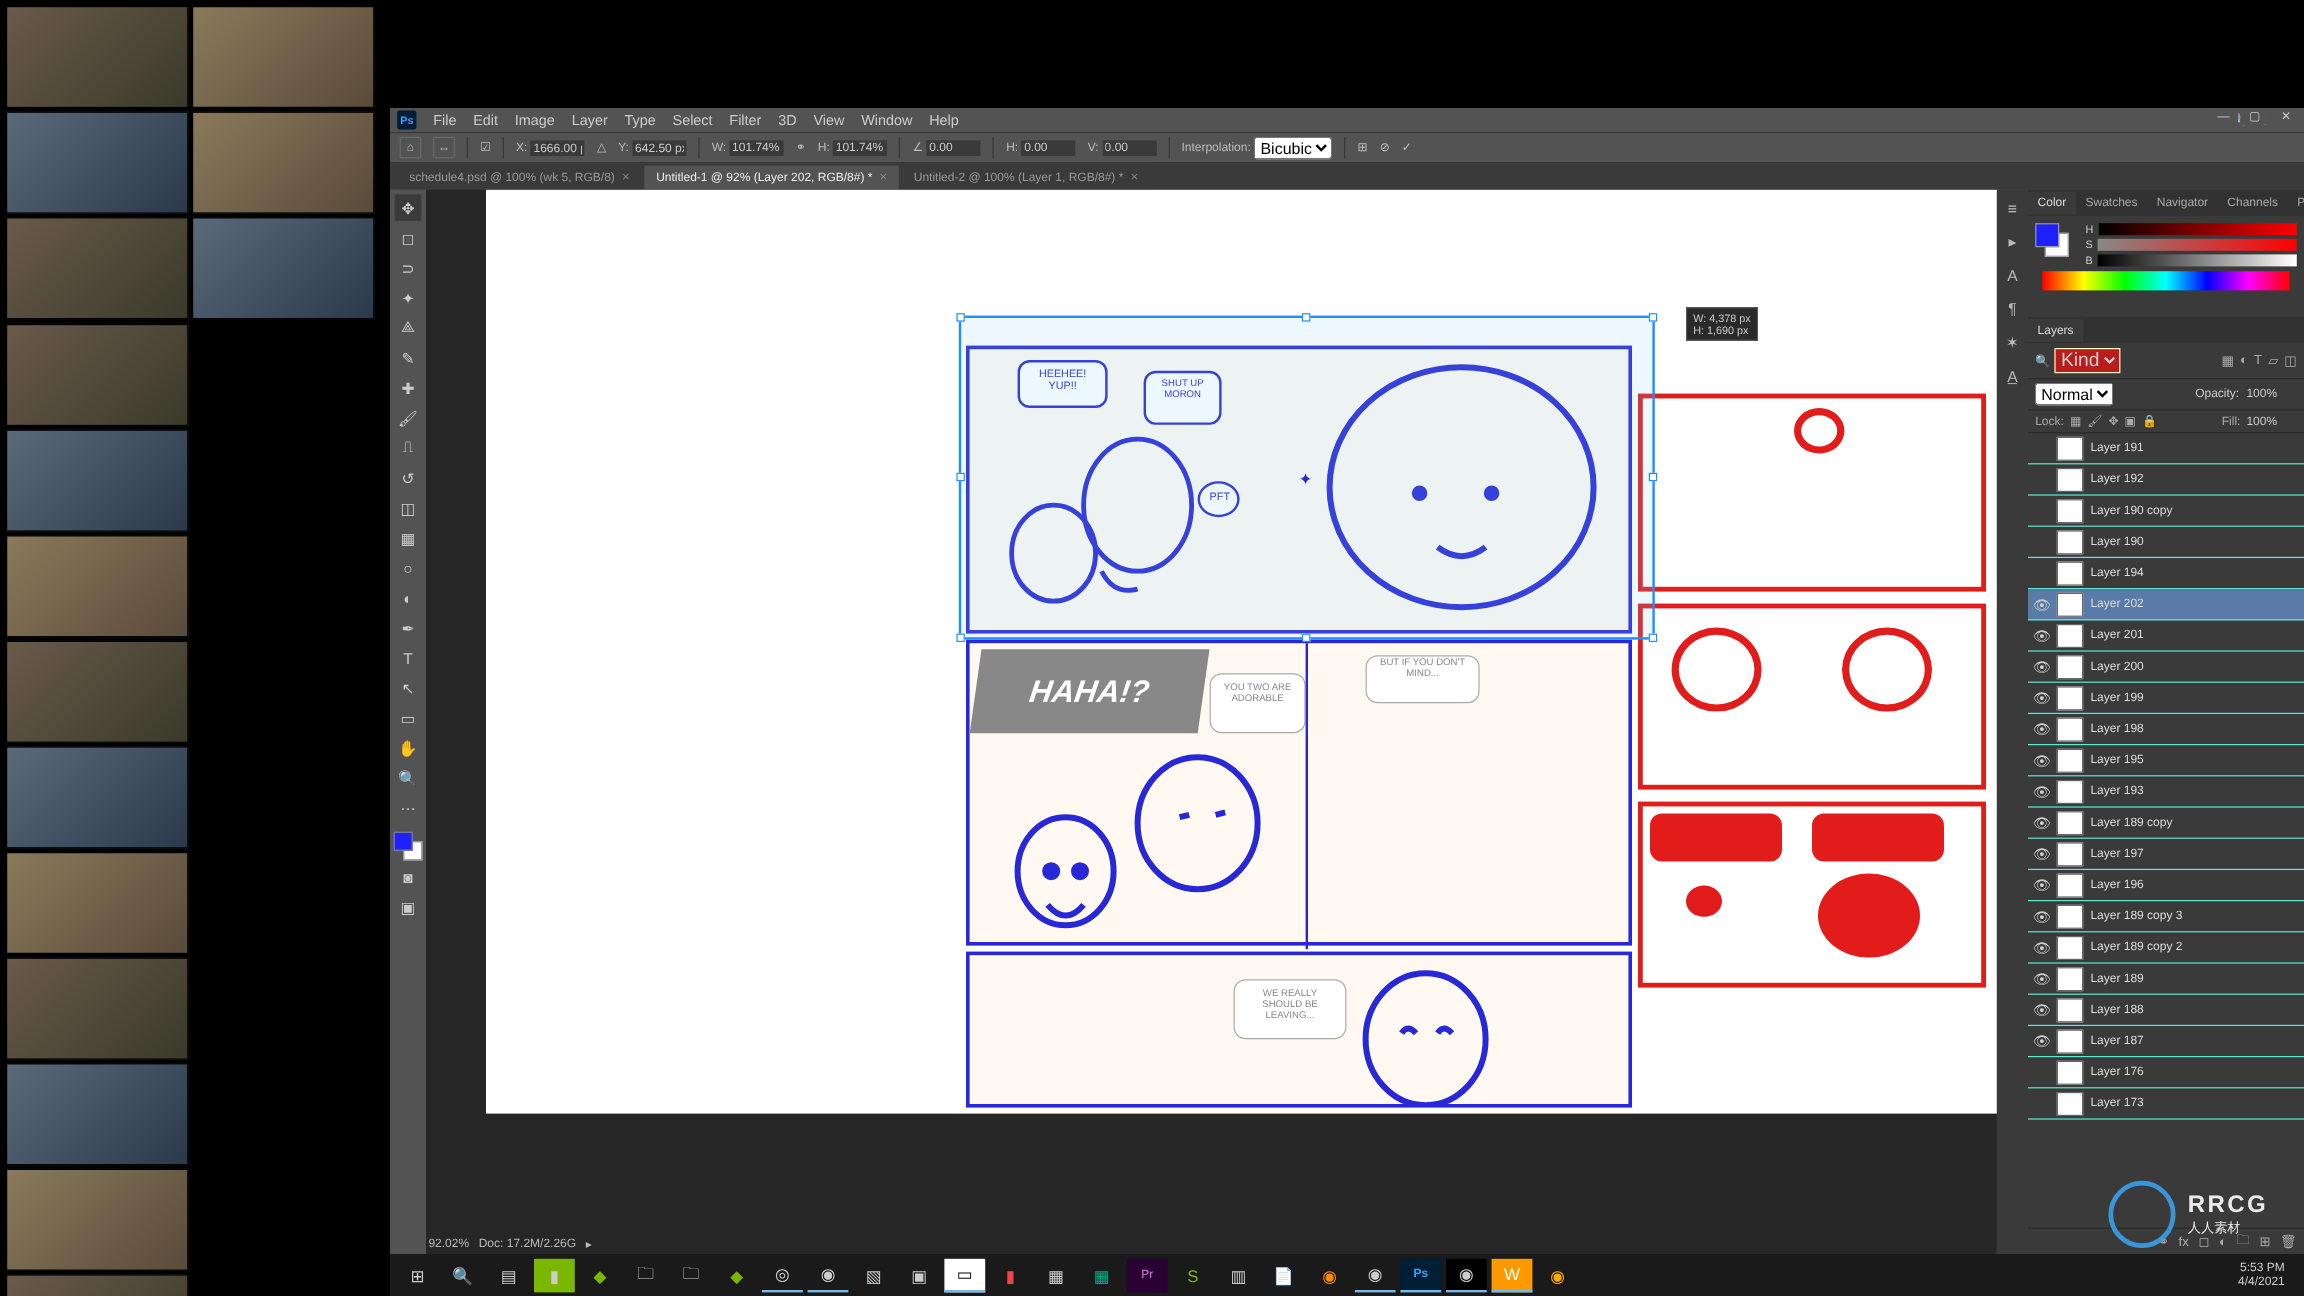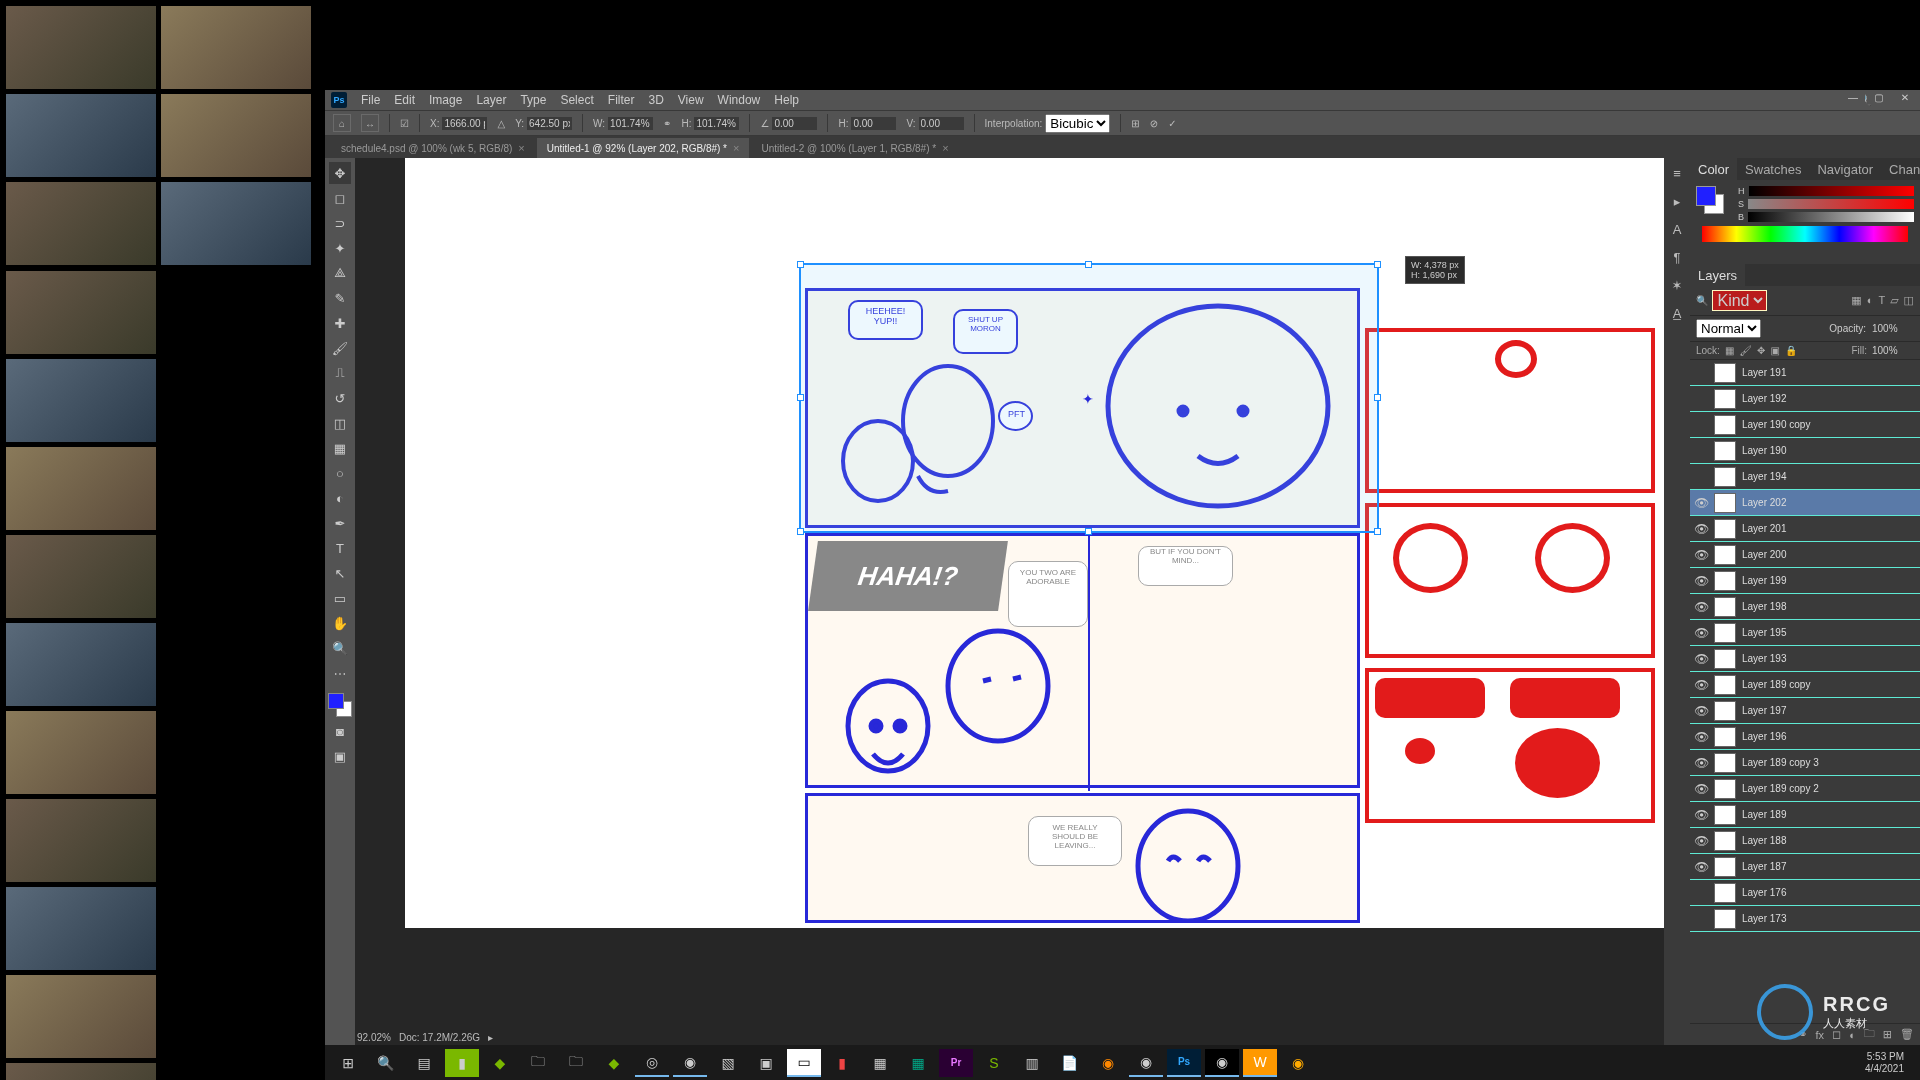--- a/index.html
+++ b/index.html
@@ -48,21 +48,21 @@
 .red-panel{position:absolute;border:4px solid #e21b1b}
 .red-circle{position:absolute;border:6px solid #e21b1b;border-radius:50%}
 .red-bubble{position:absolute;background:#e21b1b;border-radius:10px}
 
 
 .ps-right-strip{width:26px;background:#3a3a3a;display:flex;flex-direction:column;align-items:center;padding:6px 0;gap:10px}
 .ps-right-strip div{width:18px;height:18px;color:#bbb;display:flex;align-items:center;justify-content:center;font-size:13px}
 
 
 .ps-right{width:230px;background:#3a3a3a;display:flex;flex-direction:column}
-.panel-tabs{display:flex;height:22px;background:#323232;font-size:13px;color:#aaa;align-items:center}
+.panel-tabs{display:flex;height:22px;background:#323232;font-size:10px;color:#aaa;align-items:center}
 .panel-tab{padding:4px 8px}
 .panel-tab.active{background:#3a3a3a;color:#ddd}
 .color-panel{height:84px;padding:6px;position:relative}
 .color-big-swatch{width:28px;height:28px;position:absolute;left:6px;top:6px}
 .color-big-swatch .fg{width:20px;height:20px;background:#2020ff;border:1px solid #999;position:absolute}
 .color-big-swatch .bg{width:20px;height:20px;background:#fff;border:1px solid #999;position:absolute;right:0;bottom:0}
 .color-sliders{margin-left:42px}
 .color-slider{display:flex;align-items:center;gap:4px;margin-bottom:3px;font-size:9px}
 .color-slider .track{flex:1;height:10px;background:linear-gradient(90deg,#000,#f00)}
 .color-slider.s .track{background:linear-gradient(90deg,#888,#f00)}
@@ -280,21 +280,21 @@
               <g fill="none" stroke="#2828d8" stroke-width="5">
                 <ellipse cx="150" cy="110" rx="110" ry="100"></ellipse>
                 <circle cx="115" cy="115" r="4" fill="#2828d8"></circle>
                 <circle cx="175" cy="115" r="4" fill="#2828d8"></circle>
                 <path d="M130 160 q20 15 40 0"></path>
               </g>
             </svg>
         </div>
         <div style="position:absolute;left:400px;top:375px;width:555px;height:255px;border:3px solid #2828d8;background:rgba(255,240,220,.4)">
           <div style="position:absolute;left:5px;top:5px;width:190px;height:70px;background:#888;color:#fff;font-size:26px;font-weight:bold;font-style:italic;display:flex;align-items:center;justify-content:center;transform:skewX(-8deg)">HAHA!?</div>
-          <div style="position:absolute;left:200px;top:25px;width:80px;height:66px;background:#fff;border:1px solid #aaa;border-radius:10px;font-size:8px;color:#888;text-align:center;padding:6px">YOU TWO ARE ADORABLE</div>
+          <div style="position:absolute;left:200px;top:25px;width:80px;height:50px;background:#fff;border:1px solid #aaa;border-radius:10px;font-size:8px;color:#888;text-align:center;padding:6px">YOU TWO ARE ADORABLE</div>
           <div style="position:absolute;left:330px;top:10px;width:95px;height:40px;background:#fff;border:1px solid #aaa;border-radius:10px;font-size:8px;color:#888;text-align:center;padding:0">BUT IF YOU DON'T MIND...</div>
           <svg style="position:absolute;left:10px;top:70px;width:300px;height:185px">
               <g fill="none" stroke="#2828d8" stroke-width="5">
                 <ellipse cx="70" cy="120" rx="40" ry="45"></ellipse>
                 <circle cx="58" cy="120" r="5" fill="#2828d8"></circle>
                 <circle cx="82" cy="120" r="5" fill="#2828d8"></circle>
                 <path d="M55 148 q15 18 30 0"></path>
                 <ellipse cx="180" cy="80" rx="50" ry="55"></ellipse>
                 <path d="M165 75 l8 -2 M195 73 l8 -2"></path>
               </g>
@@ -539,21 +539,21 @@
   <div class="tb-item">🗀</div>
   <div class="tb-item" style="color:#7ab800">◆</div>
   <div class="tb-item active">◎</div>
   <div class="tb-item active">◉</div>
   <div class="tb-item">▧</div>
   <div class="tb-item">▣</div>
   <div class="tb-item active" style="background:#fff;color:#000">▭</div>
   <div class="tb-item" style="color:#e44">▮</div>
   <div class="tb-item">▦</div>
   <div class="tb-item" style="color:#0a8">▦</div>
-  <div class="tb-item" style="background:#2a0033;color:#e878ff;font-size:10px;font-weight:bold">Pr</div>
+  <div class="tb-item" style="background:#2a0033;color:#e878ff;font-size:10px;font-weight:normal">Pr</div>
   <div class="tb-item" style="color:#7ab800">S</div>
   <div class="tb-item">▥</div>
   <div class="tb-item">📄</div>
   <div class="tb-item" style="color:#f80">◉</div>
   <div class="tb-item active">◉</div>
   <div class="tb-item active" style="background:#001e36;color:#31a8ff;font-size:10px;font-weight:bold">Ps</div>
   <div class="tb-item active" style="background:#000">◉</div>
   <div class="tb-item active" style="background:#f90;color:#fff">W</div>
   <div class="tb-item" style="color:#fa0">◉</div>
   <div class="tb-clock">

